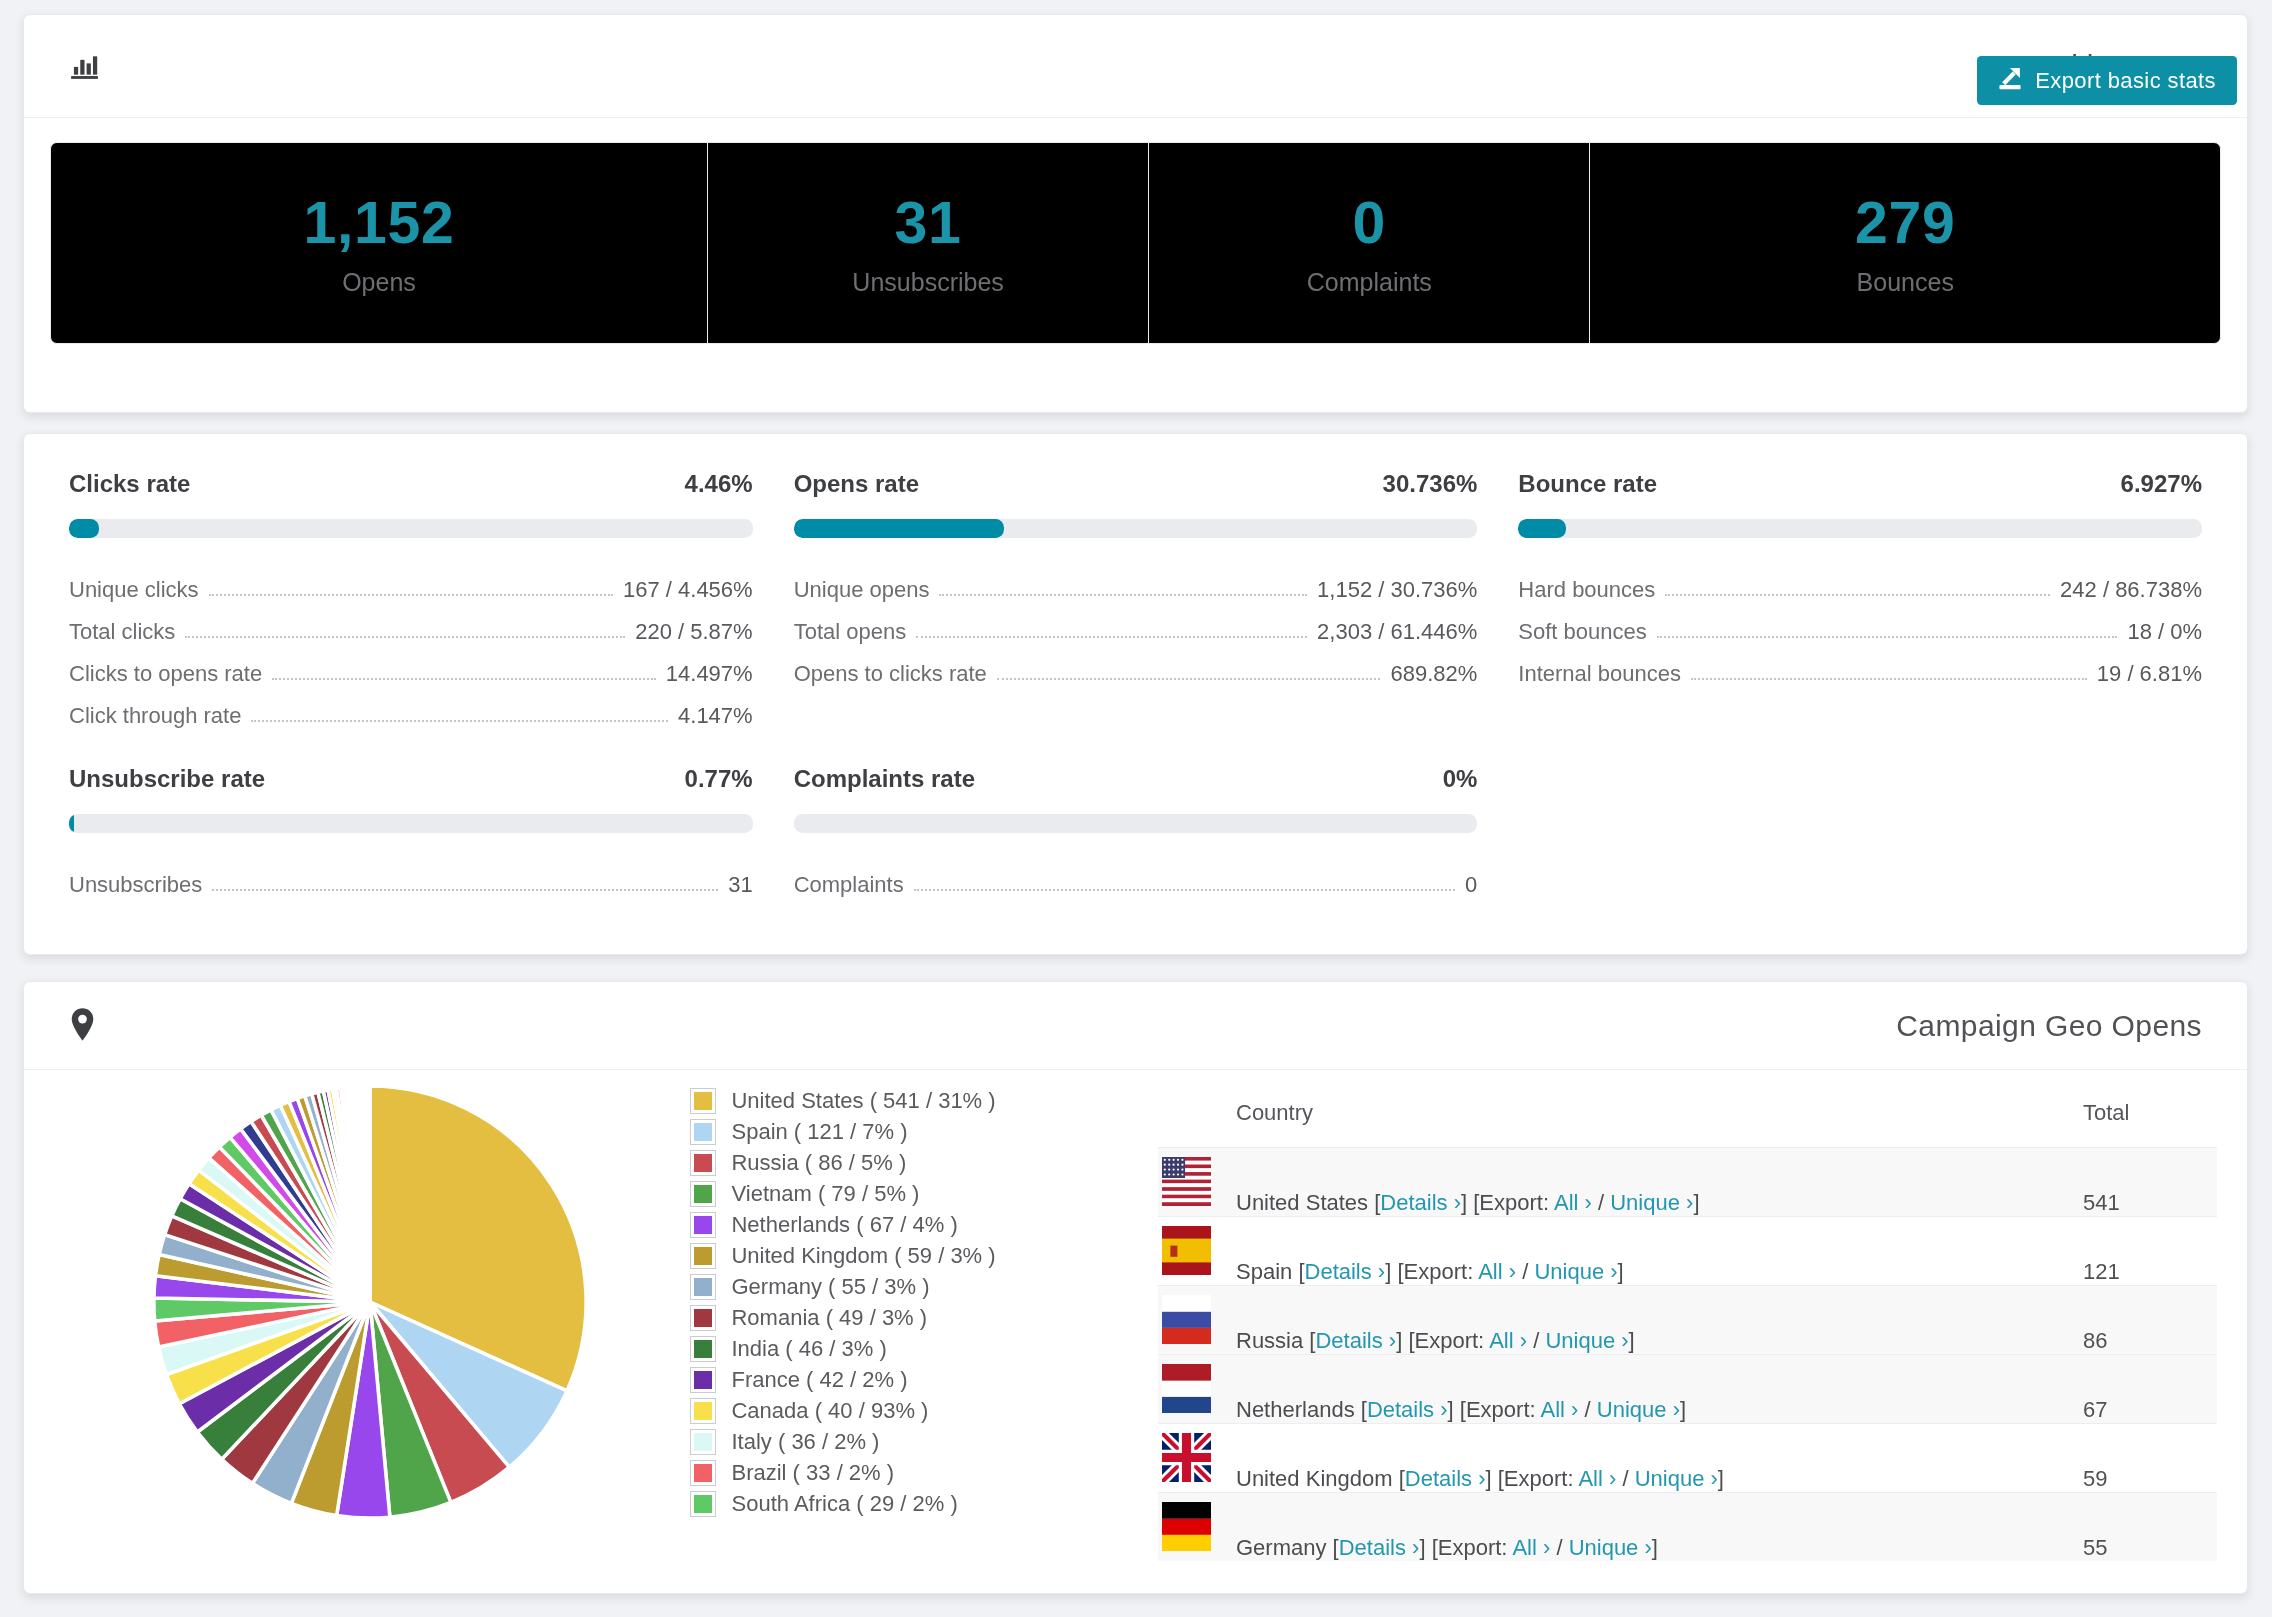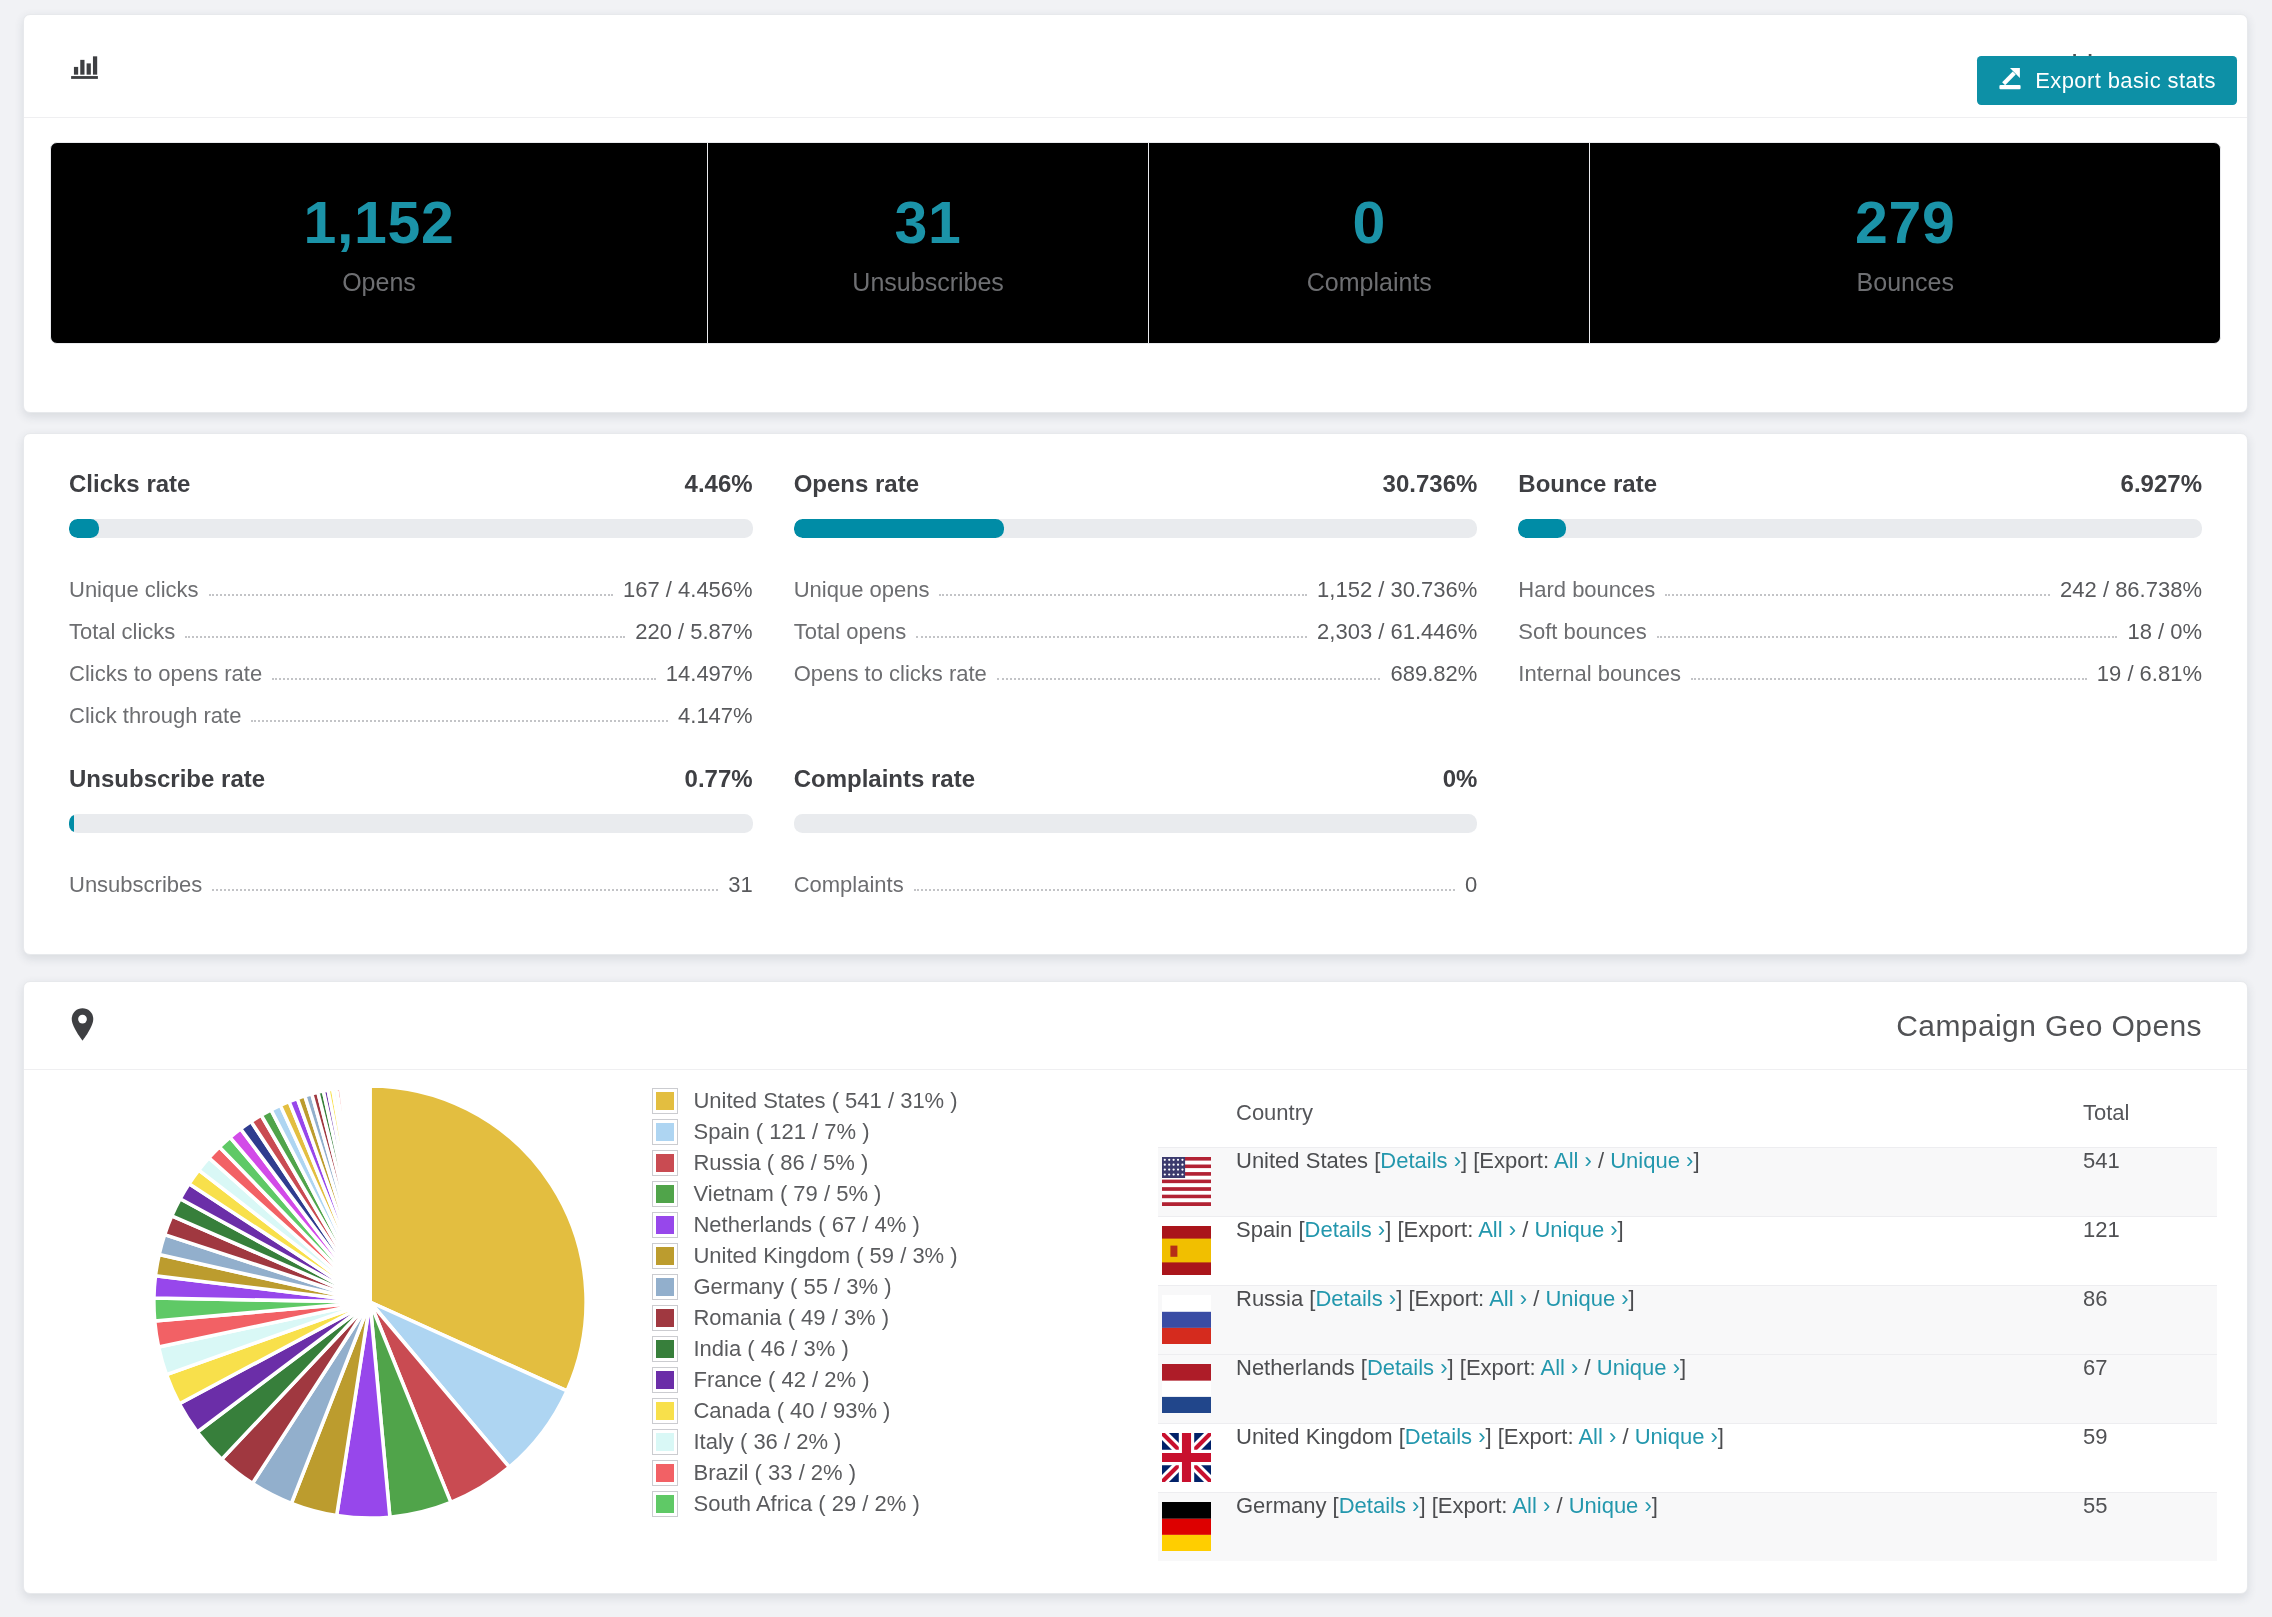--- a/index.html
+++ b/index.html
@@ -57,31 +57,31 @@
   .progress{height:19px;background:#e9ebee;border-radius:8.5px;margin:21px 0 24px;overflow:hidden;}
   .progress-fill{height:100%;background:#008ca6;border-radius:8.5px;}
   .rate-line{display:flex;align-items:flex-end;height:42px;font-size:22px;}
   .rate-line .lbl{color:#6d6e71;white-space:nowrap;padding-bottom:1.4px;}
   .rate-line .leader{flex:1;border-bottom:2.1px dotted #c3c4c7;margin:0 10px 8.5px;}
   .rate-line .val{color:#58595c;white-space:nowrap;padding-bottom:1.4px;}
 
   
   .geo-body{position:relative;height:523px;}
   #pie{position:absolute;left:120px;top:5.6px;}
-  .legend{position:absolute;left:628px;top:15.5px;list-style:none;margin:0;padding:0;}
+  .legend{position:absolute;left:666px;top:15.5px;list-style:none;margin:0;padding:0;}
   .legend li{display:flex;align-items:center;height:31px;font-size:22px;color:#5a5b5e;cursor:pointer;}
   .legend .sw{
     width:18.4px;height:18.4px;border:1.4px solid #cbccd0;padding:2.8px;margin-right:15.5px;
     background-clip:content-box !important;background-origin:content-box;
   }
   .geo-table{position:absolute;left:1134px;top:8.5px;width:1059px;font-size:22px;}
   .gt-header{display:flex;height:68px;align-items:center;color:#55565a;}
   .gt-header .c1{padding-left:78px;}
   .gt-header .c2{margin-left:auto;width:134px;}
-  .gt-row{display:flex;align-items:flex-start;height:68px;border-top:1.4px solid #ededf0;position:relative;background:#fff;}
+  .gt-row{display:flex;align-items:flex-end;height:68px;border-top:1.4px solid #ededf0;position:relative;background:#fff;}
   .gt-row.alt{background:#f8f8f9;}
   .flag{position:absolute;left:4.2px;top:9.2px;width:49px;height:49px;display:block;}
   .gt-country{padding-left:78px;color:#4c4d50;}
   .gt-total{margin-left:auto;width:134px;color:#505154;}
   a.lnk{color:#2397ad;text-decoration:none;cursor:pointer;}
   .br{color:#4c4d50;}
 </style>
 </head>
 <body>
 

